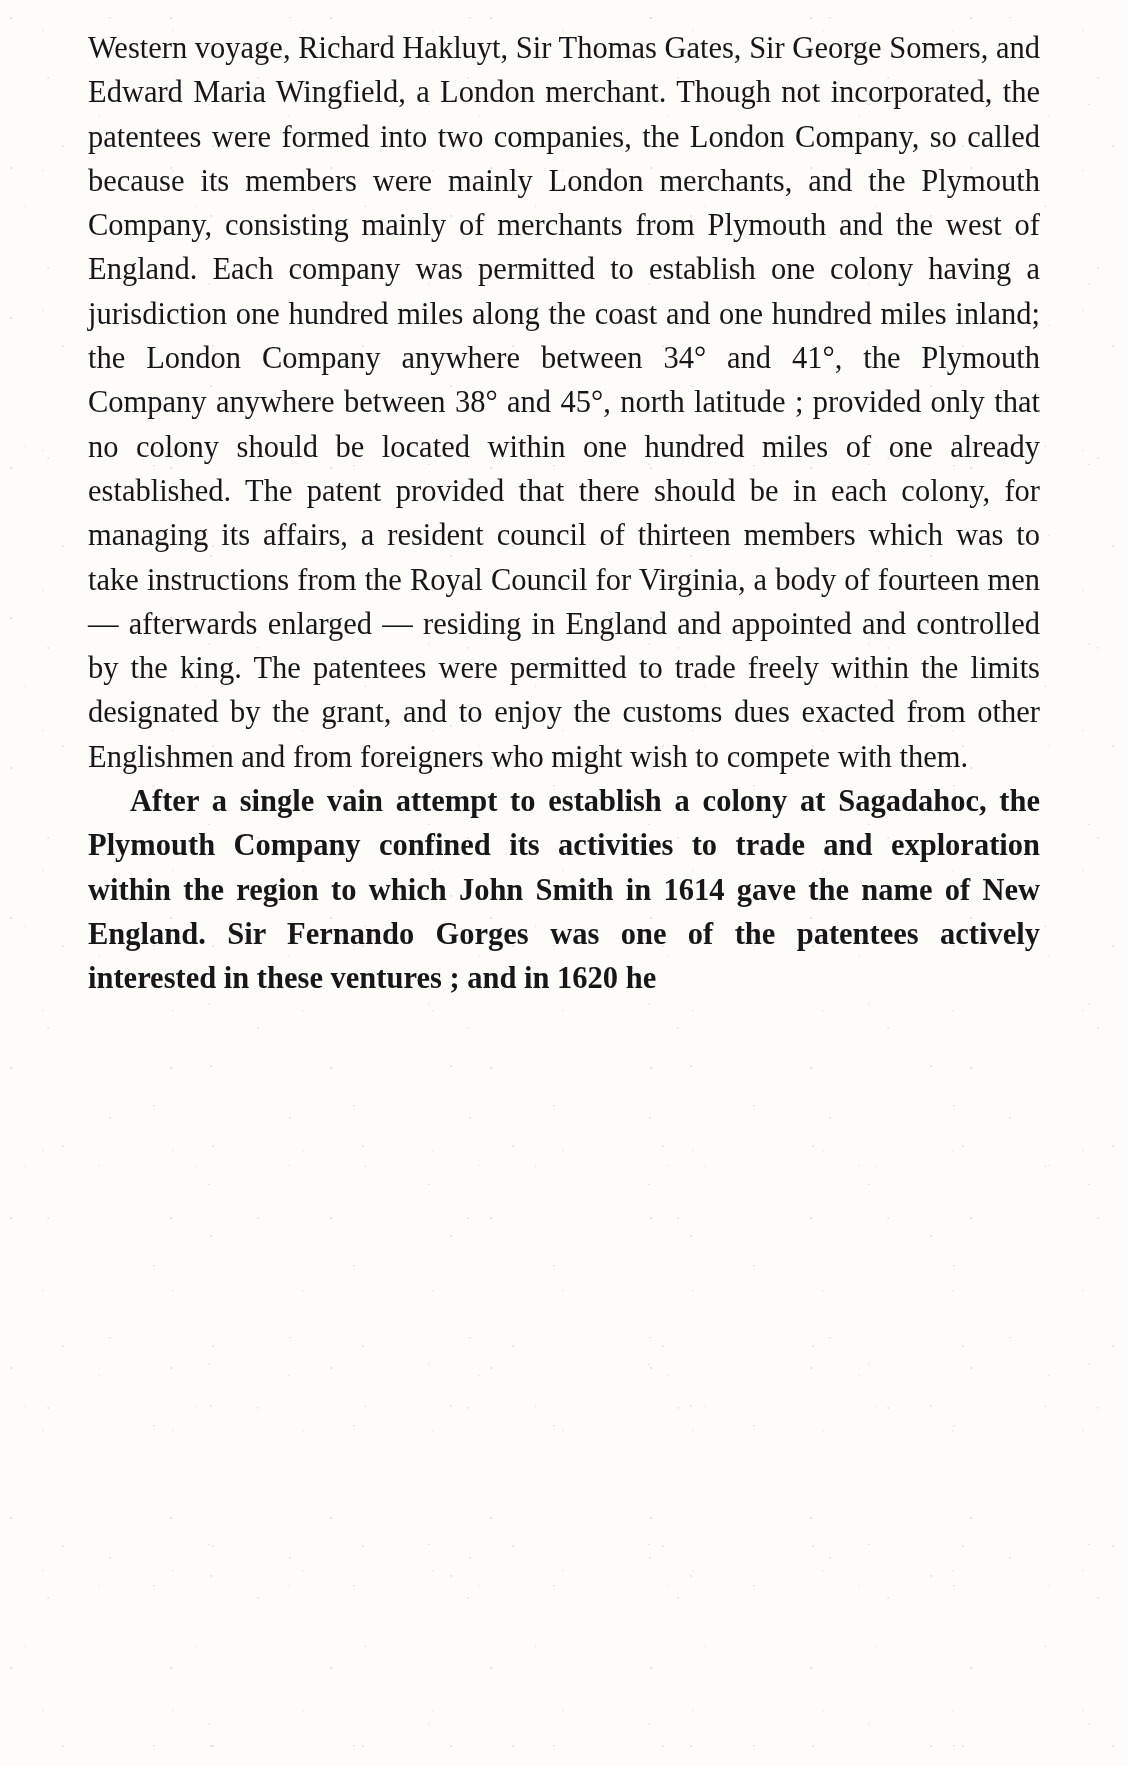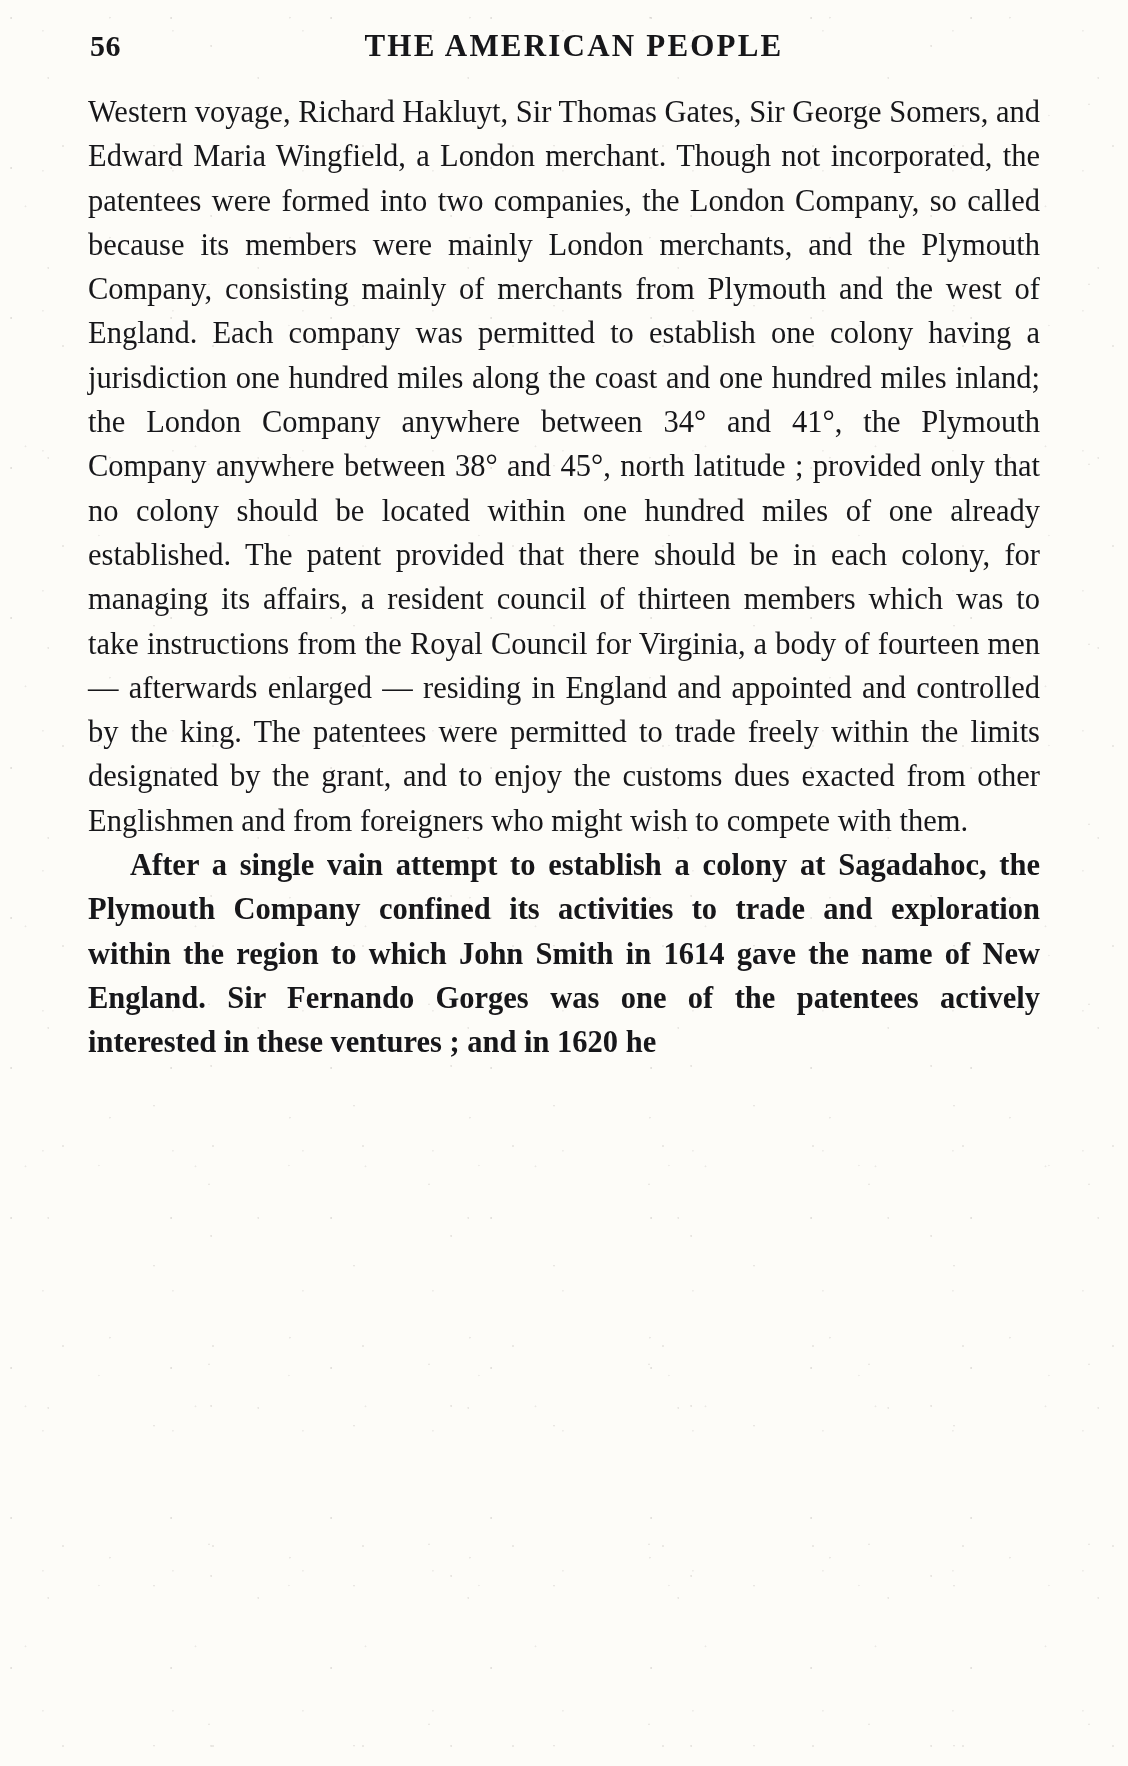--- a/index.html
+++ b/index.html
@@ -80,23 +80,19 @@
     margin-top: 0;
   }
 </style>
 </head>
 <body>
 
 <div class="paper-noise"></div>
 
 <div class="page">
 
-  <div class="running-head">
-    <div class="folio">56</div>
-    <div class="head-title">THE AMERICAN PEOPLE</div>
-  </div>
 
   <div class="body-text">
     <p>Western voyage, Richard Hakluyt, Sir Thomas Gates, Sir George Somers, and Edward Maria Wingfield, a London merchant. Though not incorporated, the patentees were formed into two companies, the London Company, so called because its members were mainly London merchants, and the Plymouth Company, consisting mainly of merchants from Plymouth and the west of England. Each company was permitted to establish one colony having a jurisdiction one hundred miles along the coast and one hundred miles inland; the London Company anywhere between 34° and 41°, the Plymouth Company anywhere between 38° and 45°, north latitude ; provided only that no colony should be located within one hundred miles of one already established. The patent provided that there should be in each colony, for managing its affairs, a resident council of thirteen members which was to take instructions from the Royal Council for Virginia, a body of fourteen men — afterwards enlarged — residing in England and appointed and controlled by the king. The patentees were permitted to trade freely within the limits designated by the grant, and to enjoy the customs dues exacted from other Englishmen and from foreigners who might wish to compete with them.</p>
     <p class="indent">After a single vain attempt to establish a colony at Sagadahoc, the Plymouth Company confined its activities to trade and exploration within the region to which John Smith in 1614 gave the name of New England. Sir Fernando Gorges was one of the patentees actively interested in these ventures ; and in 1620 he</p>
   </div>
 
 </div>
 
 </body></html>

